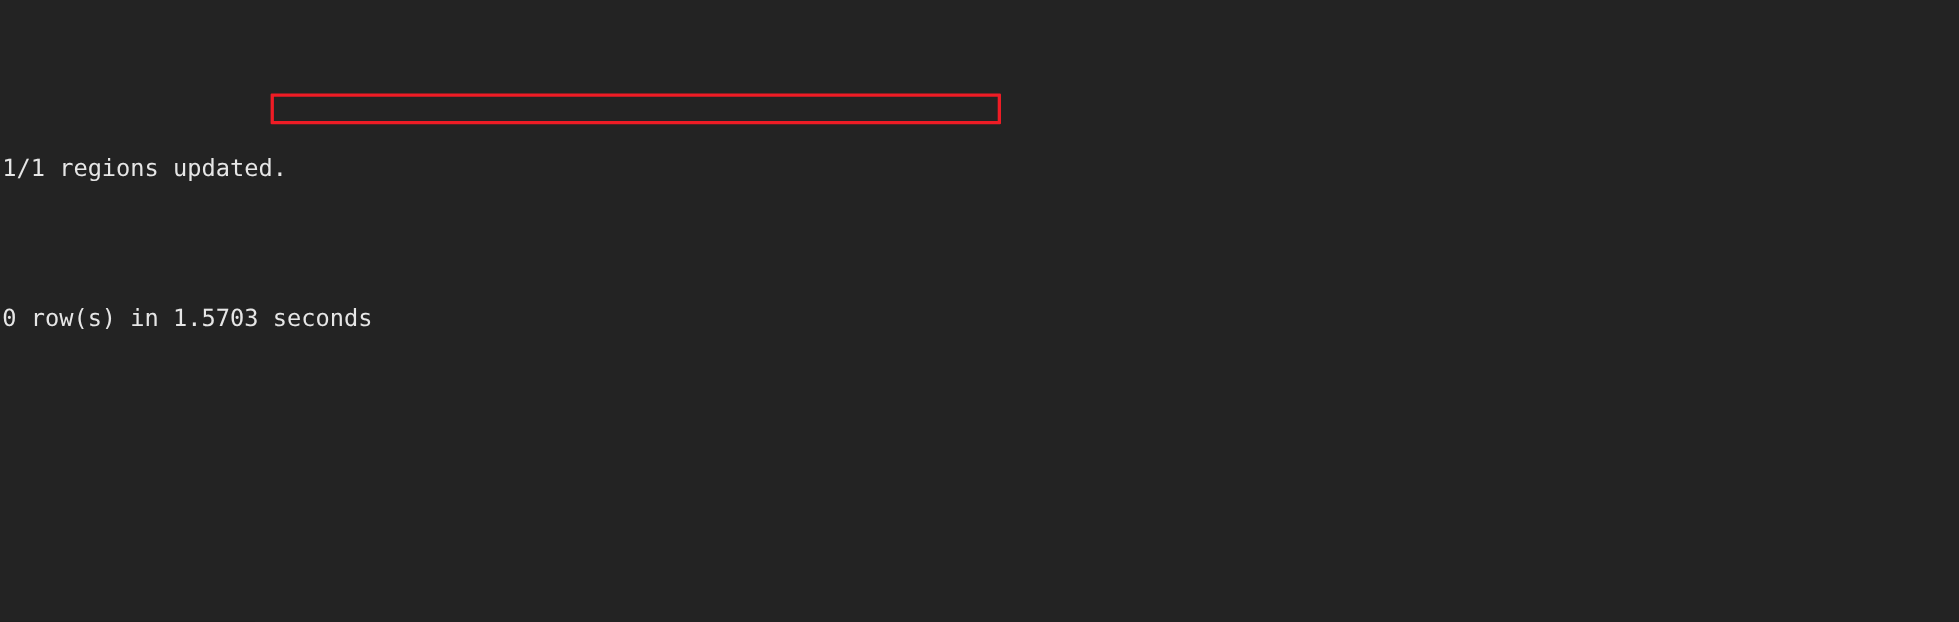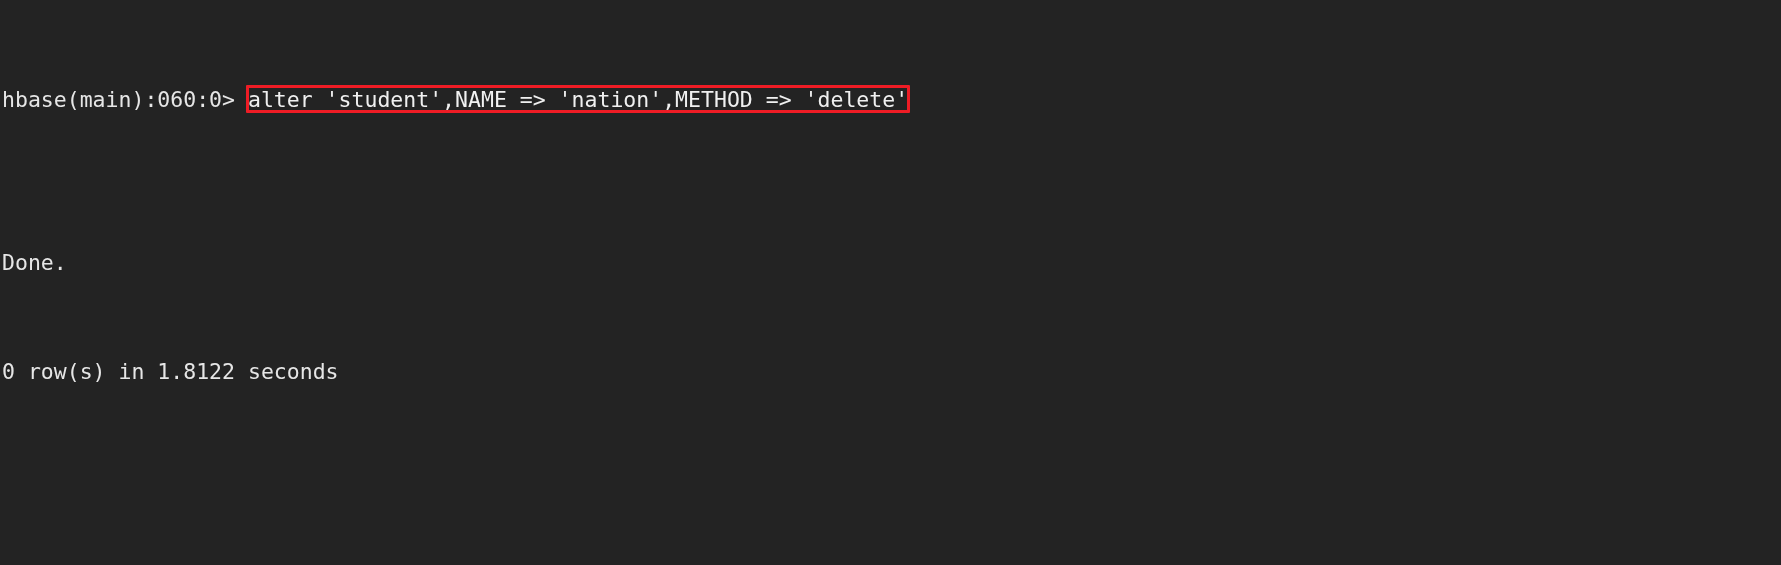--- a/index.html
+++ b/index.html
@@ -44,27 +44,26 @@
     box-sizing: border-box;
     pointer-events: none;
     border-radius: 1px;
   }
 </style>
 </head>
 <body>
 
 <div id="terminal">
 
-  <div class="line"><span class="c-default">hbase(main):060:0&gt; </span><span class="c-cmd">alter 'student',NAME =&gt; 'nation',METHOD =&gt; 'delete'</span></div>
 
 
+  <div class="line"><span class="c-default">1/1 regions updated.</span></div>
 
-  <div class="line"><span class="c-default">Done.</span></div>
 
-  <div class="line"><span class="c-default">0 row(s) in 1.8122 seconds</span></div>
+  <div class="line"><span class="c-default">0 row(s) in 1.5703 seconds</span></div>
 
   
 
   
 
   
 
   
 
   

